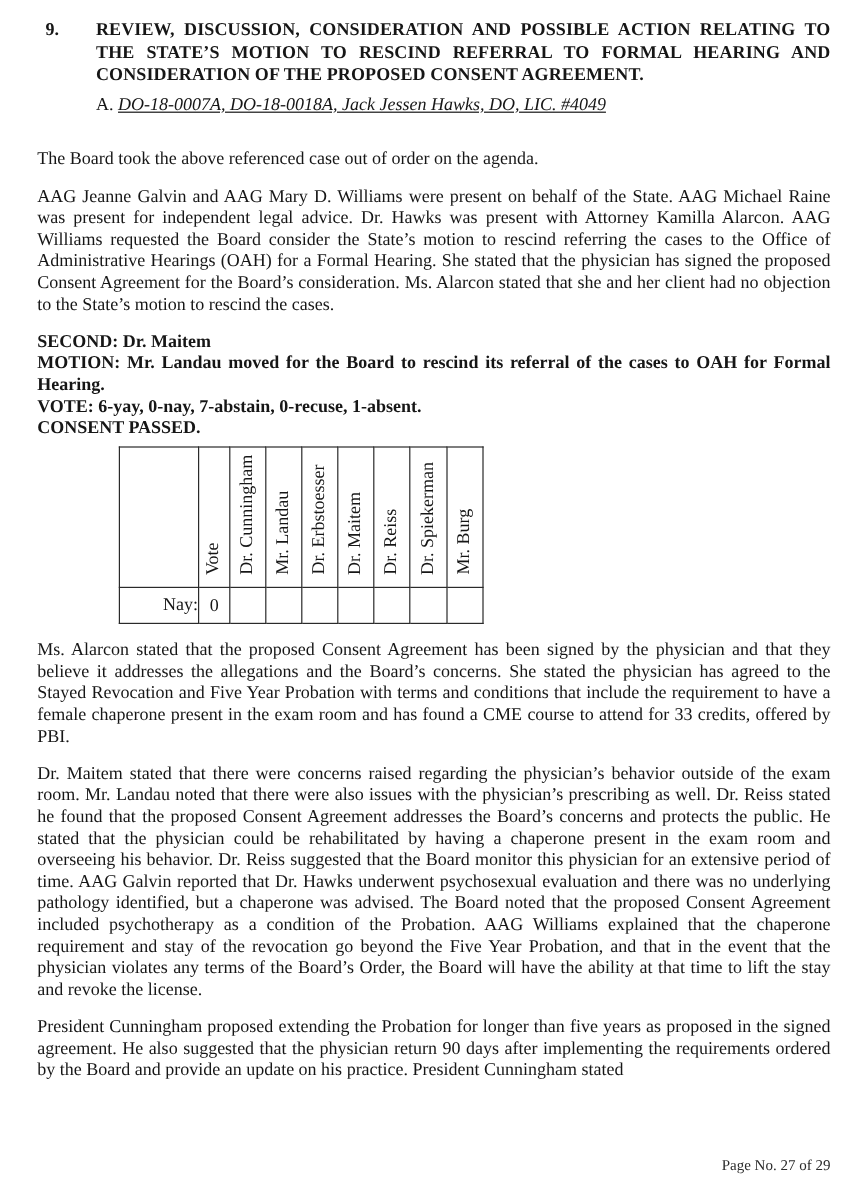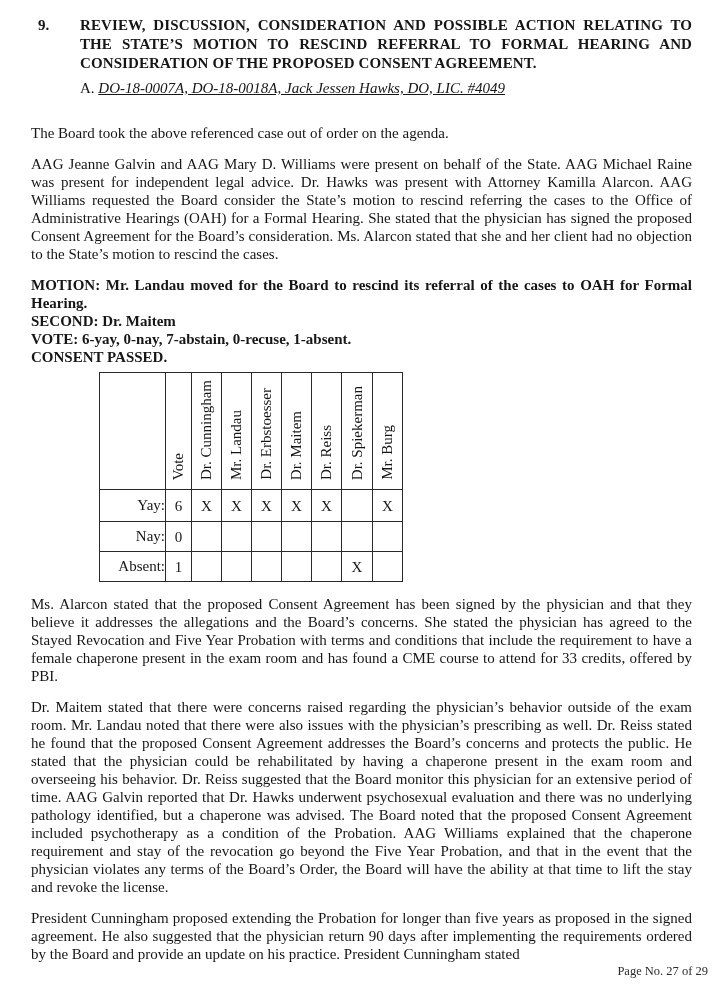--- a/index.html
+++ b/index.html
@@ -51,21 +51,21 @@
     text-align: right;
     padding-right: 6px;
     white-space: pre-line;
     line-height: 15px;
   }
   td.vote-count, td.mark { text-align: center; }
   tr.vrow { height: 30px; }
   tr.vrow-tall { height: 32px; }
   .page-number {
     position: absolute;
-    right: 13px;
+    right: 29px;
     bottom: 20px;
     font-size: 12.5px;
     color: #2b2b2b;
   }
 </style>
 </head>
 <body>
 
 <div class="page">
 
@@ -74,22 +74,22 @@
     <div class="section-title">REVIEW, DISCUSSION, CONSIDERATION AND POSSIBLE ACTION RELATING TO THE STATE’S MOTION TO RESCIND REFERRAL TO FORMAL HEARING AND CONSIDERATION OF THE PROPOSED CONSENT AGREEMENT.</div>
   </div>
 
   <div class="case-line"><span>A. </span><span class="case-underline">DO-18-0007A, DO-18-0018A, Jack Jessen Hawks, DO, LIC. #4049</span></div>
 
   <p class="body-para first-para">The Board took the above referenced case out of order on the agenda.</p>
 
   <p class="body-para">AAG Jeanne Galvin and AAG Mary D. Williams were present on behalf of the State. AAG Michael Raine was present for independent legal advice. Dr. Hawks was present with Attorney Kamilla Alarcon. AAG Williams requested the Board consider the State’s motion to rescind referring the cases to the Office of Administrative Hearings (OAH) for a Formal Hearing. She stated that the physician has signed the proposed Consent Agreement for the Board’s consideration. Ms. Alarcon stated that she and her client had no objection to the State’s motion to rescind the cases.</p>
 
   <div class="motion-block">
+    <p class="motion-line">SECOND: Dr. Maitem</p>
     <p class="motion-line">MOTION: Mr. Landau moved for the Board to rescind its referral of the cases to OAH for Formal Hearing.</p>
-    <p class="motion-line">SECOND: Dr. Maitem</p>
     <p class="motion-line">VOTE: 6-yay, 0-nay, 7-abstain, 0-recuse, 1-absent.</p>
     <p class="motion-line">CONSENT PASSED.</p>
   </div>
 
   <table class="vote-table">
     <colgroup>
       <col style="width:66px">
         <col style="width:26px">
         <col style="width:30px">
         <col style="width:30px">
@@ -104,51 +104,29 @@
       <th></th>
       <th><span class="vert">Vote</span></th>
       <th><span class="vert">Dr. Cunningham</span></th>
       <th><span class="vert">Mr. Landau</span></th>
       <th><span class="vert">Dr. Erbstoesser</span></th>
       <th><span class="vert">Dr. Maitem</span></th>
       <th><span class="vert">Dr. Reiss</span></th>
       <th><span class="vert">Dr. Spiekerman</span></th>
       <th><span class="vert">Mr. Burg</span></th>
     </tr>
-    <tr class="vrow-tall">
-      <td class="row-label">Yay:</td>
-      <td class="vote-count">6</td>
-      <td class="mark">X</td>
-      <td class="mark">X</td>
-      <td class="mark">X</td>
-      <td class="mark">X</td>
-      <td class="mark">X</td>
-      <td class="mark"></td>
-      <td class="mark">X</td>
-    </tr>
     <tr class="vrow">
       <td class="row-label">Nay:</td>
       <td class="vote-count">0</td>
       <td class="mark"></td>
       <td class="mark"></td>
       <td class="mark"></td>
       <td class="mark"></td>
       <td class="mark"></td>
       <td class="mark"></td>
-      <td class="mark"></td>
-    </tr>
-    <tr class="vrow">
-      <td class="row-label">Absent:</td>
-      <td class="vote-count">1</td>
-      <td class="mark"></td>
-      <td class="mark"></td>
-      <td class="mark"></td>
-      <td class="mark"></td>
-      <td class="mark"></td>
-      <td class="mark">X</td>
       <td class="mark"></td>
     </tr>
   </tbody>
     </table>
 
   <p class="body-para after-table">Ms. Alarcon stated that the proposed Consent Agreement has been signed by the physician and that they believe it addresses the allegations and the Board’s concerns. She stated the physician has agreed to the Stayed Revocation and Five Year Probation with terms and conditions that include the requirement to have a female chaperone present in the exam room and has found a CME course to attend for 33 credits, offered by PBI.</p>
 
   <p class="body-para">Dr. Maitem stated that there were concerns raised regarding the physician’s behavior outside of the exam room. Mr. Landau noted that there were also issues with the physician’s prescribing as well. Dr. Reiss stated he found that the proposed Consent Agreement addresses the Board’s concerns and protects the public. He stated that the physician could be rehabilitated by having a chaperone present in the exam room and overseeing his behavior. Dr. Reiss suggested that the Board monitor this physician for an extensive period of time. AAG Galvin reported that Dr. Hawks underwent psychosexual evaluation and there was no underlying pathology identified, but a chaperone was advised. The Board noted that the proposed Consent Agreement included psychotherapy as a condition of the Probation. AAG Williams explained that the chaperone requirement and stay of the revocation go beyond the Five Year Probation, and that in the event that the physician violates any terms of the Board’s Order, the Board will have the ability at that time to lift the stay and revoke the license.</p>
 
   <p class="body-para">President Cunningham proposed extending the Probation for longer than five years as proposed in the signed agreement. He also suggested that the physician return 90 days after implementing the requirements ordered by the Board and provide an update on his practice. President Cunningham stated</p>

